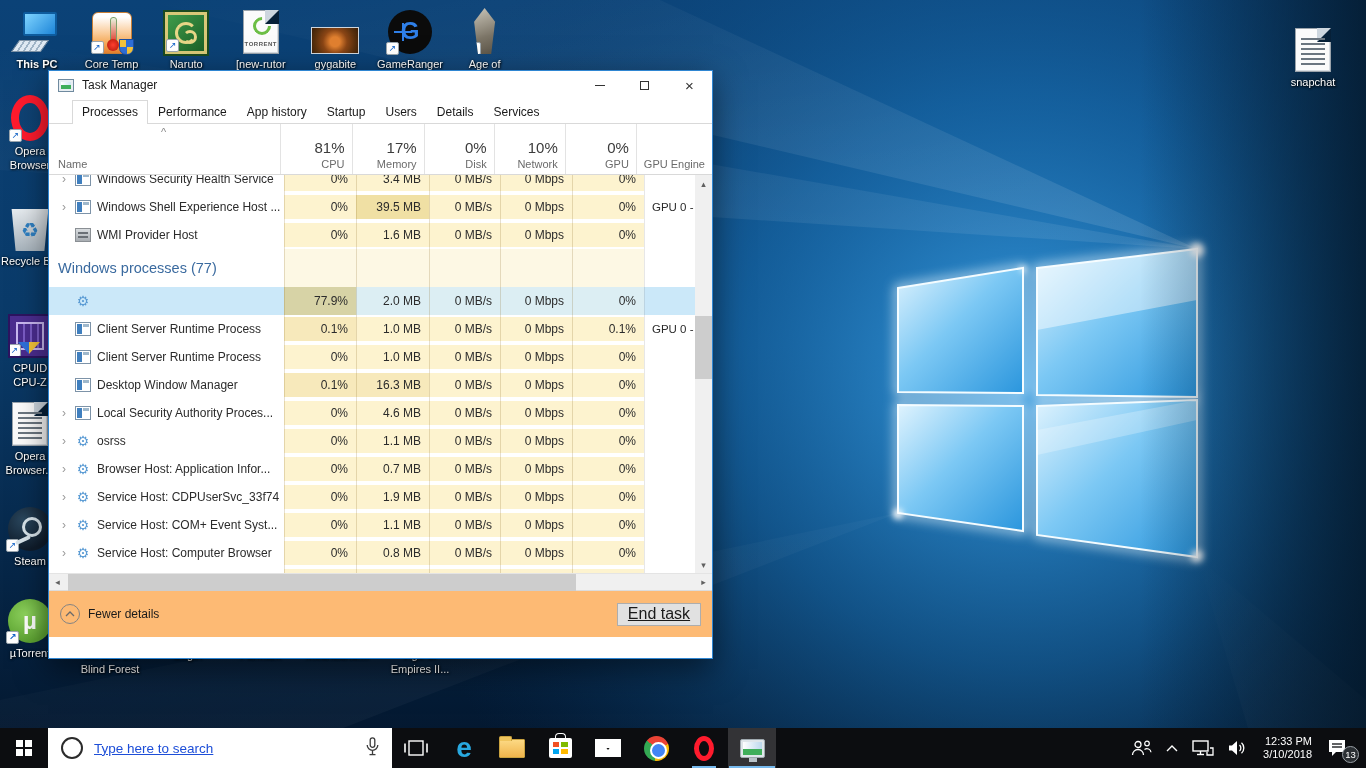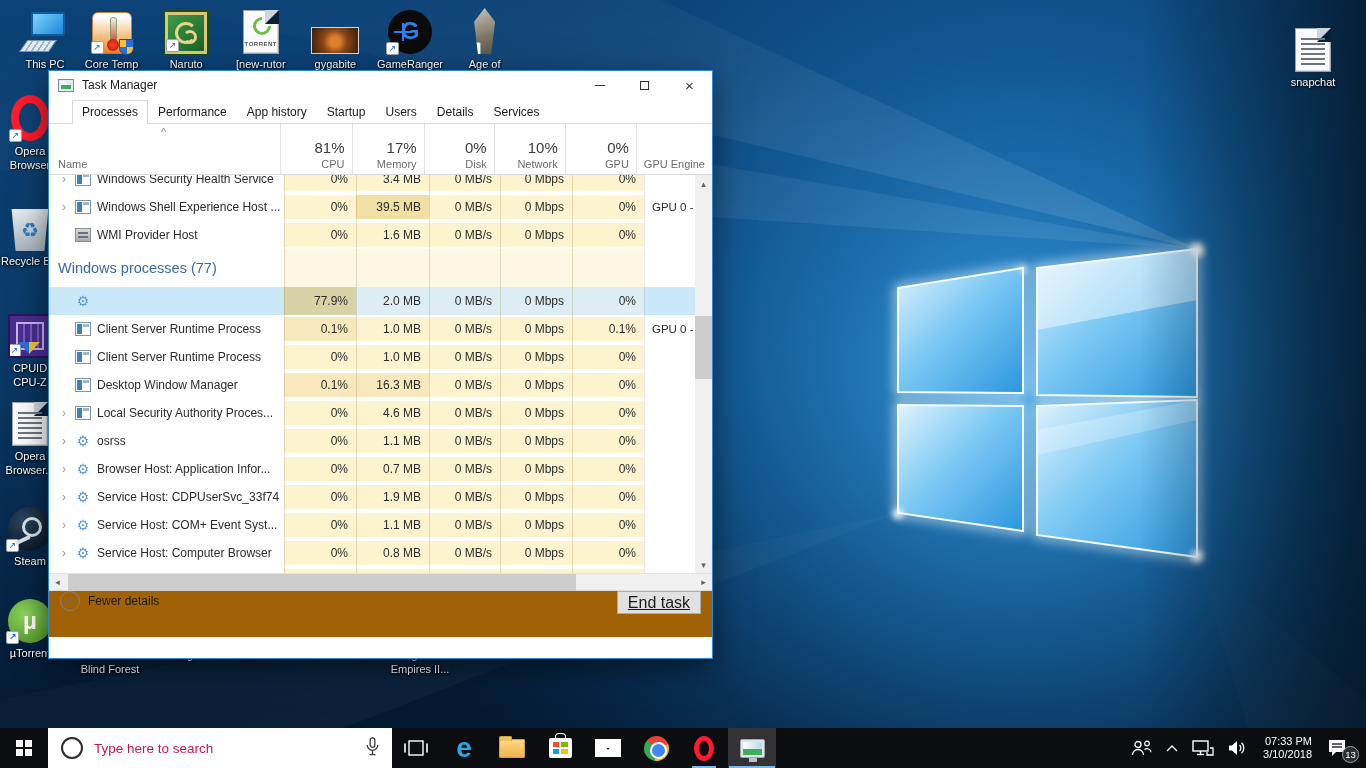--- a/index.html
+++ b/index.html
@@ -102,33 +102,33 @@
   .grp .ec { background:#fff; }
   .c-cpu{width:72px}.c-mem{width:73px}.c-disk{width:71px}.c-net{width:72px}.c-gpu{width:72px}
   
   #tm-vscroll { width:17px; background:#f0f0f0; display:flex; flex-direction:column; align-items:center; }
   .sarrow { height:17px; width:17px; display:flex; align-items:center; justify-content:center; color:#606060; font-size:9px; flex:none; }
   #vthumb { width:17px; height:63px; background:#cdcdcd; margin-top:124px; }
   #tm-hscroll { height:17px; background:#f0f0f0; display:flex; align-items:center; border-top:1px solid #e4e4e4; }
   #hthumb { height:17px; width:508px; background:#cdcdcd; margin-left:2px; }
   #tm-hscroll .sp { flex:1; }
   
-  #tm-footer { height:47px; border-top:1px solid #dcdcdc; display:flex; align-items:flex-start; background:#a16207; }
+  #tm-footer { height:47px; border-top:1px solid #dcdcdc; display:flex; align-items:center; background:#fdba74; }
   #fewer { display:flex; align-items:center; gap:8px; margin-left:11px; }
   #fewer .circ { width:20px; height:20px; border:1px solid #838383; border-radius:50%; display:flex; align-items:center; justify-content:center; }
   #endtask { margin-left:auto; margin-right:11px; width:84px; height:23px; background:#e1e1e1; border:1px solid #adadad; font-size:16px; color:#1a1a1a; display:flex; align-items:center; justify-content:center;text-decoration:underline; }
 
   
   #taskbar { position:absolute; left:0; bottom:0; width:1366px; height:40px; background:#0c0d10; z-index:10; display:flex; align-items:stretch; }
   #start-btn { width:48px; display:flex; align-items:center; justify-content:center; }
   .winlogo { width:16px; height:16px; display:grid; grid-template-columns:1fr 1fr; grid-template-rows:1fr 1fr; gap:1.5px; }
   .winlogo i { background:#fff; }
   #search-box { width:344px; background:#ffffff; display:flex; align-items:center; position:relative; }
   #cortana-ring { width:22px; height:22px; border:2.5px solid #2b2b2b; border-radius:50%; margin:0 11px 0 13px; }
-  #search-text { font-size:13.5px; color:#be185d; }
+  #search-text { font-size:13.5px; color:#1d4ed8;text-decoration:underline; }
   #mic { margin-left:auto; margin-right:13px; }
   .tb-btn { width:48px; display:flex; align-items:center; justify-content:center; position:relative; }
   .tb-btn.running::after { content:""; position:absolute; left:12px; right:12px; bottom:0; height:2px; background:#76b9ed; }
   .tb-btn.active { background:rgba(255,255,255,.16); }
   .tb-btn.active::after { left:1px; right:1px; }
   .tb-edge { font-size:28px; font-weight:bold; color:#28a8e0; line-height:28px; }
   .tb-folder { width:26px; height:19px; background:linear-gradient(#fcd984,#f0b44c); border:1px solid #caa23f; border-radius:1px; position:relative; }
   .tb-folder::before { content:""; position:absolute; left:-1px; top:-4px; width:11px; height:4px; background:#f0c55e; border:1px solid #caa23f; border-bottom:none; border-radius:2px 2px 0 0; }
   .tb-store { width:23px; height:20px; background:#fff; border-radius:2px; position:relative; display:grid; grid-template-columns:1fr 1fr; grid-template-rows:1fr 1fr; gap:1.5px; padding:4px; }
   .tb-store::before { content:""; position:absolute; left:6px; top:-5px; width:9px; height:6px; border:1.5px solid #fff; border-bottom:none; border-radius:4px 4px 0 0; }
@@ -208,21 +208,21 @@
   <g fill="#ffffff" filter="url(#blur3)">
     <circle cx="1197" cy="250" r="7"></circle>
       <circle cx="898" cy="514" r="5"></circle>
       <circle cx="1197" cy="556" r="6"></circle>
       <circle cx="1023" cy="269" r="3"></circle>
   </g>
   <rect x="1140" width="226" height="768" fill="url(#darkR)"></rect>
 </svg>
 
 <div id="desktop-icons">
-    <div class="dicon" style="left: 12px; top: 6px; width: 66px;">
+    <div class="dicon" style="left: 4px; top: 6px; width: 66px; font-weight: bold;">
       <div class="glyph">
         <div class="ico-thispc">
           <div class="scr"></div>
           <div class="kb"></div>
         </div>
       </div>
       <div class="lbl">
         <div>This PC</div>
       </div>
     </div>
@@ -730,21 +730,21 @@
         </svg>
     </div>
     <div class="tray-item">
       <svg width="20" height="16" viewBox="0 0 20 16">
           <polygon points="1,5.5 4,5.5 9,1 9,15 4,10.5 1,10.5" fill="#fff"></polygon>
           <path d="M11.5,5 a4,4 0 0 1 0,6" fill="none" stroke="#fff" stroke-width="1.3"></path>
           <path d="M13.5,2.8 a7,7 0 0 1 0,10.4" fill="none" stroke="#fff" stroke-width="1.3"></path>
         </svg>
     </div>
     <div id="clock" class="tray-item" style="flex-direction:column; align-items:flex-end; justify-content:center;">
-      <div>07:33 PM</div>
+      <div>12:33 PM</div>
       <div>3/10/2018</div>
     </div>
     <div id="action-center" class="tray-item">
       <svg width="20" height="18" viewBox="0 0 20 18">
           <path d="M2,1 h16 v12 h-9 l-4,4 v-4 h-3 z" fill="#fff"></path>
           <line x1="5" y1="5" x2="15" y2="5" stroke="#0c0d10" stroke-width="1.3"></line>
           <line x1="5" y1="8" x2="15" y2="8" stroke="#0c0d10" stroke-width="1.3"></line>
         </svg>
       <span id="ac-badge">13</span>
     </div>

